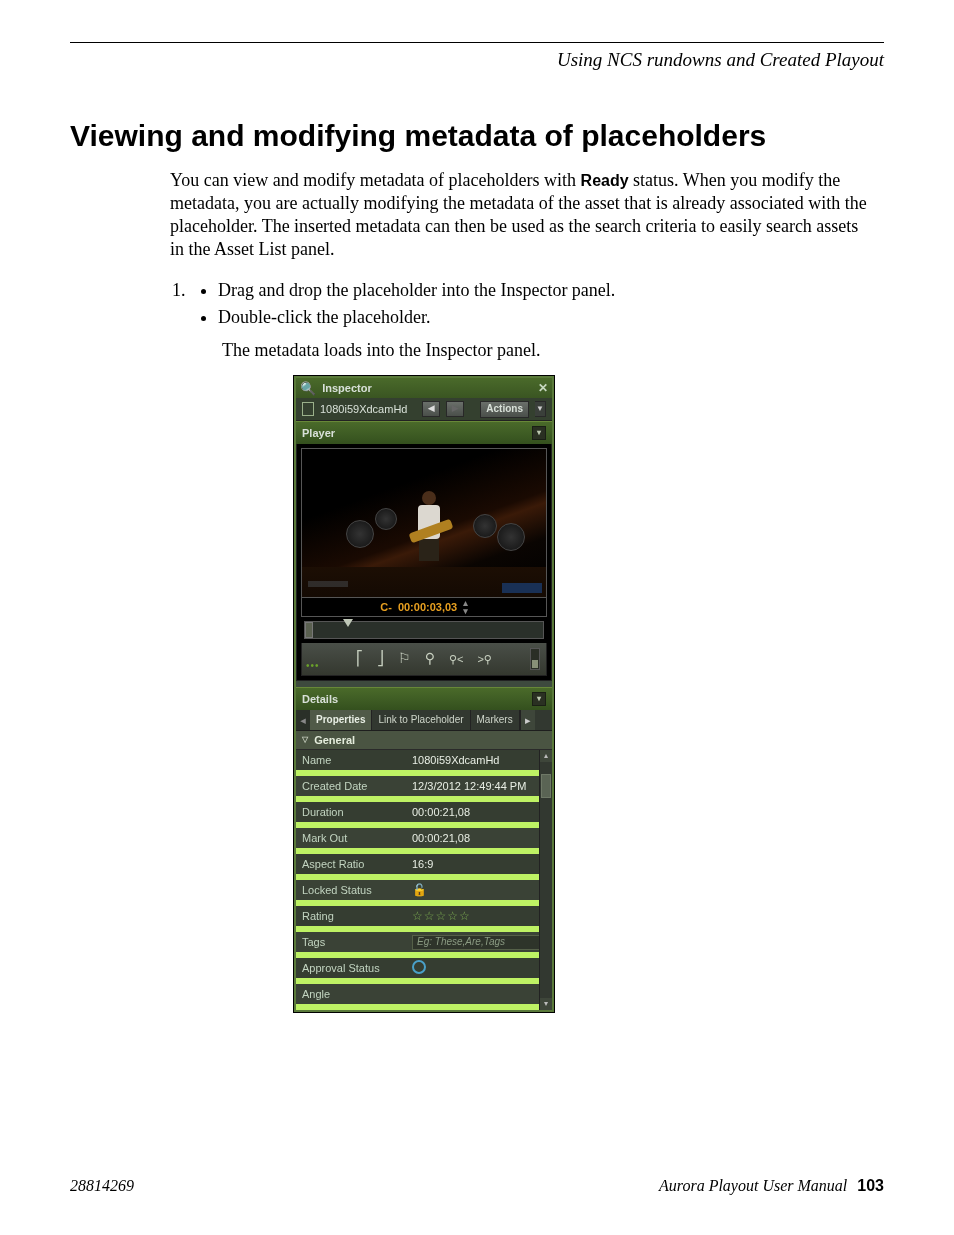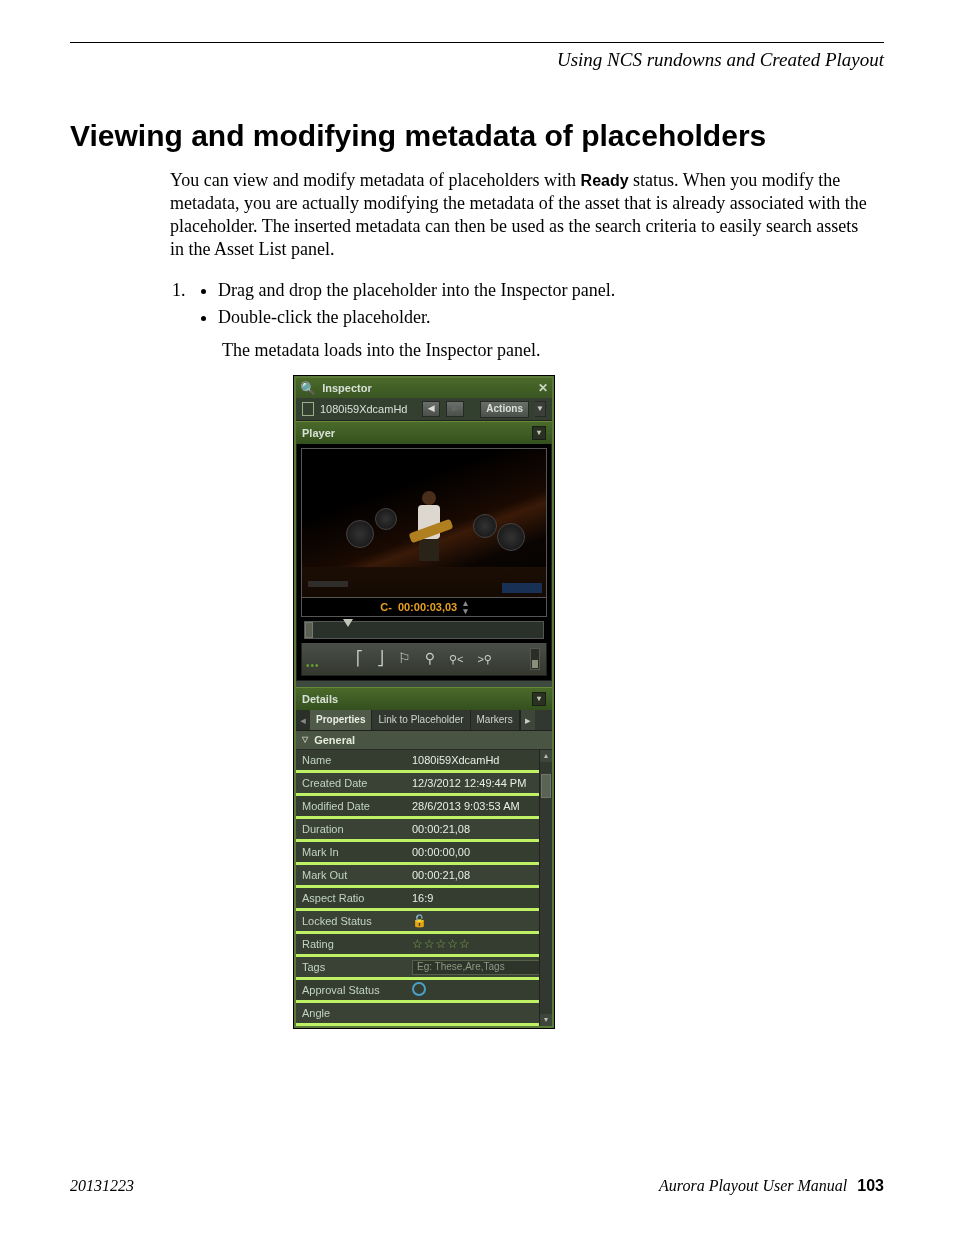--- a/index.html
+++ b/index.html
@@ -62,29 +62,29 @@
   .tab.active{background:#505a48;font-weight:bold;color:#e8eee4;}
   .tab-pre{width:14px;display:flex;align-items:center;justify-content:center;background:#2a3028;color:#888;}
   .tab-scroll{width:14px;display:flex;align-items:center;justify-content:center;background:#3e463a;border-left:1px solid #222;color:#ccc;}
   .group-hdr{display:flex;align-items:center;gap:6px;height:18px;padding:0 6px;background:#4a5442;font-weight:bold;color:#e4ecdc;border-bottom:1px solid #2a2a2a;}
   .tri{font-size:8px;color:#c0c8b8;}
   .props{position:relative;}
   .props-scroll{position:absolute;right:0;top:0;bottom:0;width:12px;background:#323830;border-left:1px solid #222;}
   .props-scroll .s-up,.props-scroll .s-dn{height:12px;display:flex;align-items:center;justify-content:center;font-size:8px;color:#bbb;background:#3e463a;}
   .props-scroll .s-thumb{position:absolute;left:1px;right:1px;top:24px;height:22px;background:#5a6454;border:1px solid #6e7866;}
   .props-scroll .s-dn{position:absolute;bottom:0;left:0;right:0;}
-  .prow{display:flex;align-items:center;height:20px;border-bottom:3px solid #bef264;}
+  .prow{display:flex;align-items:center;height:20px;border-bottom:6px solid #bef264;}
   .prow:nth-child(odd){background:#3a4236;}
   .prow:nth-child(even){background:#353d31;}
   .plabel{width:104px;padding-left:6px;color:#c2d4c0;font-size:11px;}
   .pval{flex:1;padding-left:6px;color:#e8eee4;font-size:11px;}
   .pval .field{display:inline-block;}
   .stars{color:#7aa850;letter-spacing:1px;font-size:12px;}
   .lock-ico{color:#9ab880;font-size:12px;}
-  .tags-input{width:120px;height:13px;background:#2e342a;border:1px solid #556048;color:#8a9a82;font-size:10px;padding:0 4px;display:inline-flex;align-items:center;}
+  .tags-input{width:120px;height:13px;background:#2e342a;border:1px solid #556048;color:#8a9a82;font-style:italic;font-size:10px;padding:0 4px;display:inline-flex;align-items:center;}
   .circle-ico{width:10px;height:10px;border:2px solid #4aa0c8;border-radius:50%;display:inline-block;}
   
   .footer{position:absolute;left:70px;right:70px;bottom:40px;display:flex;align-items:baseline;font-size:16px;}
   .footer .date{font-style:italic;}
   .footer .spacer{flex:1;}
   .footer .man{font-style:italic;}
   .footer .pn{font-family:Arial,Helvetica,sans-serif;font-weight:bold;margin-left:10px;}
 </style>
 </head>
 <body>
@@ -206,32 +206,24 @@
 
         <div class="prow">
           <div class="plabel">Name</div>
           <div class="pval"><span class="field">1080i59XdcamHd</span></div>
         </div>
         <div class="prow">
           <div class="plabel">Created Date</div>
           <div class="pval"><span>12/3/2012 12:49:44 PM</span></div>
         </div>
         <div class="prow">
-          <div class="plabel">Modified Date</div>
-          <div class="pval"><span>28/6/2013 9:03:53 AM</span></div>
-        </div>
-        <div class="prow">
           <div class="plabel">Duration</div>
           <div class="pval"><span>00:00:21,08</span></div>
         </div>
         <div class="prow">
-          <div class="plabel">Mark In</div>
-          <div class="pval"><span>00:00:00,00</span></div>
-        </div>
-        <div class="prow">
           <div class="plabel">Mark Out</div>
           <div class="pval"><span>00:00:21,08</span></div>
         </div>
         <div class="prow">
           <div class="plabel">Aspect Ratio</div>
           <div class="pval"><span>16:9</span></div>
         </div>
         <div class="prow">
           <div class="plabel">Locked Status</div>
           <div class="pval"><span class="lock-ico">🔓</span></div>
@@ -251,18 +243,18 @@
         <div class="prow">
           <div class="plabel">Angle</div>
           <div class="pval"><span></span></div>
         </div>
       </div>
     </div>
 
   </div>
 
   <div class="footer">
-    <span class="date">20131223</span>
+    <span class="date">28814269</span>
     <span class="spacer"></span>
     <span class="man">Aurora Playout   User Manual</span>
     <span class="pn">103</span>
   </div>
 </div>
 
 </body></html>

